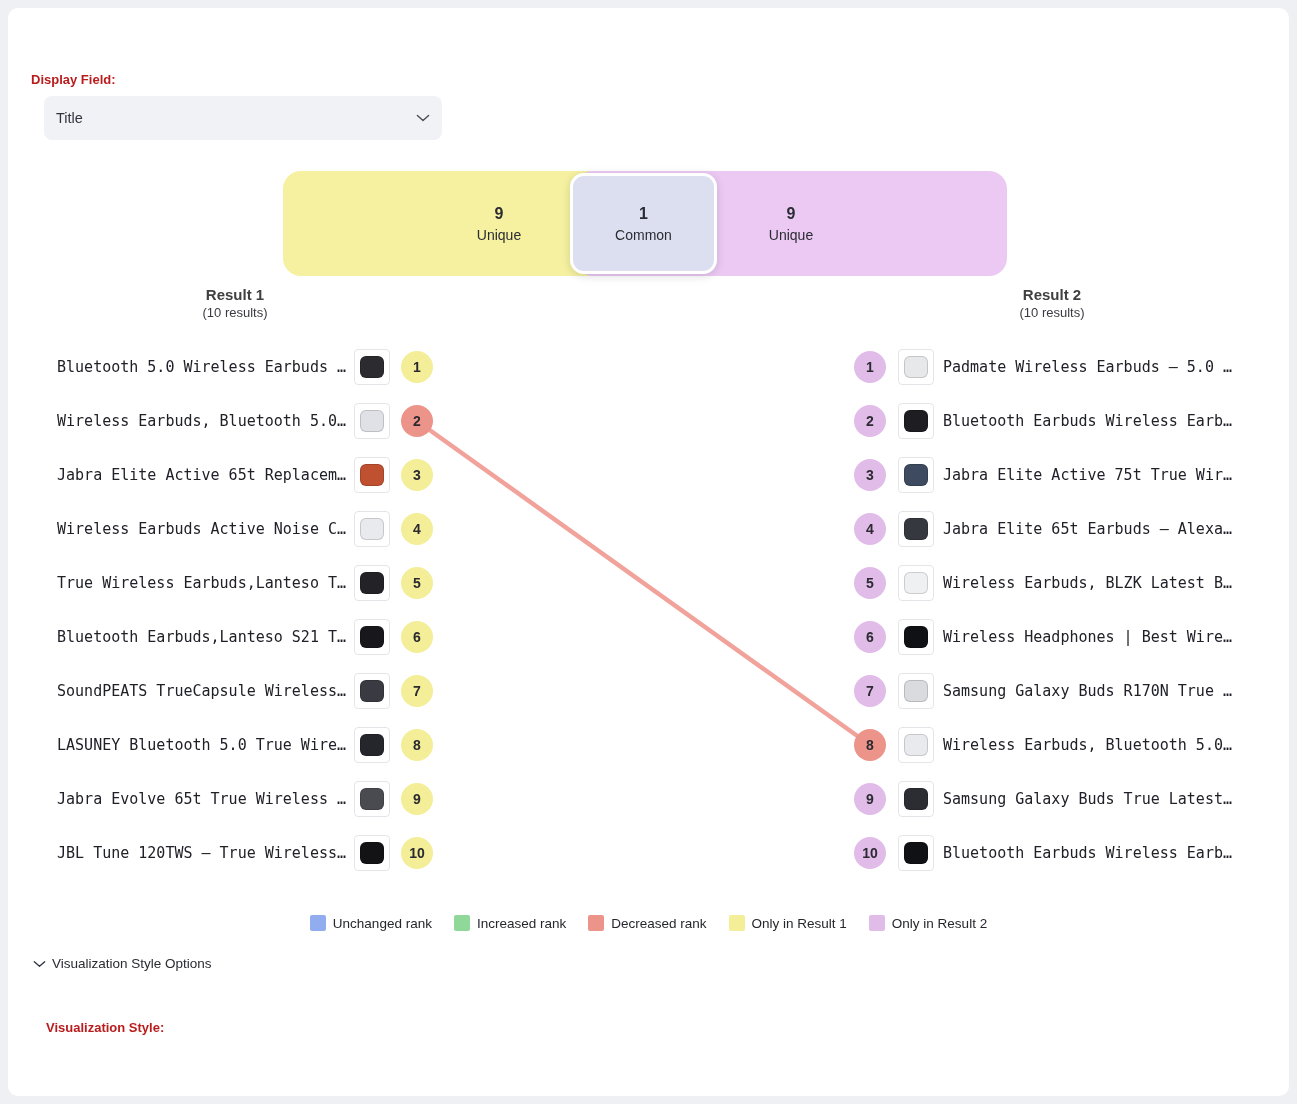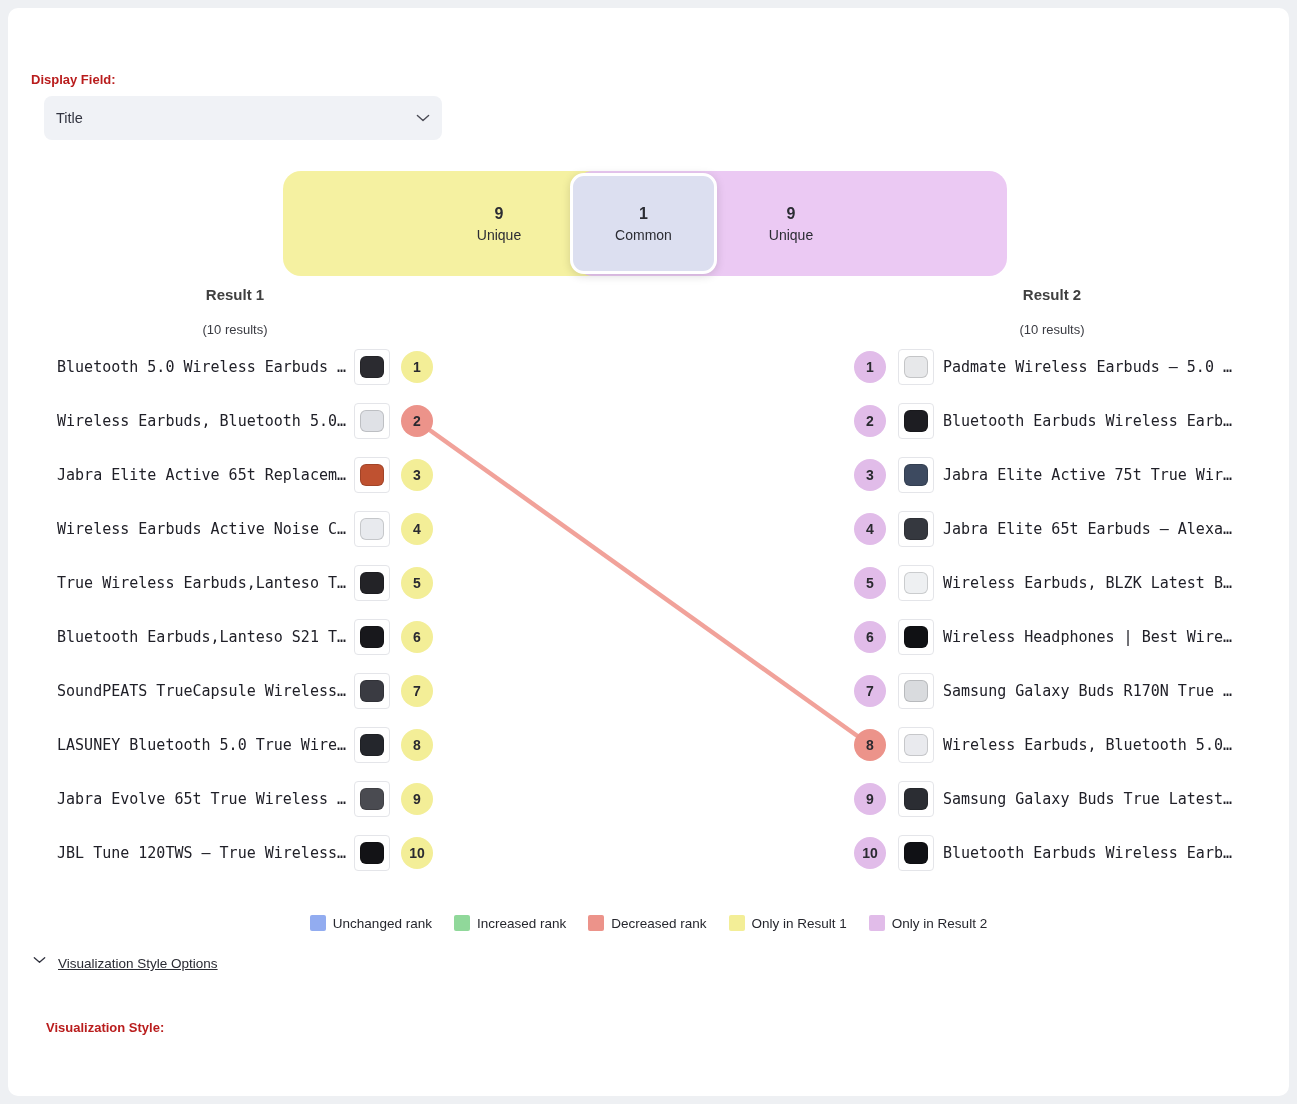--- a/index.html
+++ b/index.html
@@ -23,21 +23,21 @@
   #venn-left   { left:275px; top:163px; width:432px; height:105px; background:#f5f1a1; }
   #venn-right  { left:567px; top:163px; width:432px; height:105px; background:#ebc9f3; }
   #venn-common { left:562px; top:165px; width:147px; height:101px; background:#dcdff0; border:3px solid #ffffff; border-radius:14px; box-shadow:0 2px 10px rgba(0,0,0,0.14); }
   .venn-count { font-size:16px; font-weight:700; color:#2b2c33; }
   .venn-label { font-size:14px; color:#2b2c33; }
 
   .result-header { width:200px; text-align:center; top:278px; }
   #result1-header { left:127px; }
   #result2-header { left:944px; }
   .rh-title { font-size:15px; font-weight:700; color:#404040; }
-  .rh-sub { font-size:13px; color:#3a3b42; margin-top:19px; }
+  .rh-sub { font-size:13px; color:#3a3b42; margin-top:2px; }
 
   .list { top:332px; }
   #list-left  { left:23px;  width:402px; }
   #list-right { left:846px; width:412px; }
   .row { height:54px; display:flex; align-items:center; }
   .row-l { justify-content:flex-end; }
   .row-l .item-title { margin-right:8px; text-align:right; }
   .row-l .thumb { margin-right:11px; }
   .row-r .badge { margin-right:12px; }
   .row-r .thumb { margin-right:9px; }
@@ -51,21 +51,21 @@
   .b-yellow { background:#f3ee97; }
   .b-purple { background:#e1bce9; }
   .b-salmon { background:#ec938a; }
 
   .connector-layer { left:0; top:0; width:1281px; height:1088px; pointer-events:none; }
 
   .legend { top:907px; left:0; width:100%; display:flex; justify-content:center; gap:22px; }
   .legend-item { display:flex; align-items:center; gap:7px; font-size:13.5px; color:#26272e; }
   .legend-swatch { width:16px; height:16px; border-radius:2px; flex:none; }
 
-  .expander { left:25px; top:948px; display:flex; gap:12px; font-size:13.5px; color:#2a2b33; cursor:pointer;text-decoration:underline; }
+  .expander { left:25px; top:948px; display:flex; align-items:center; gap:6px; font-size:13.5px; color:#2a2b33; cursor:pointer; }
 </style>
 </head>
 <body>
 
 <div class="card">
 
 
   <div class="abs field-label" id="display-field-label">Display Field:</div>
   <div class="abs select" id="select-display">
     <span>Title</span>

